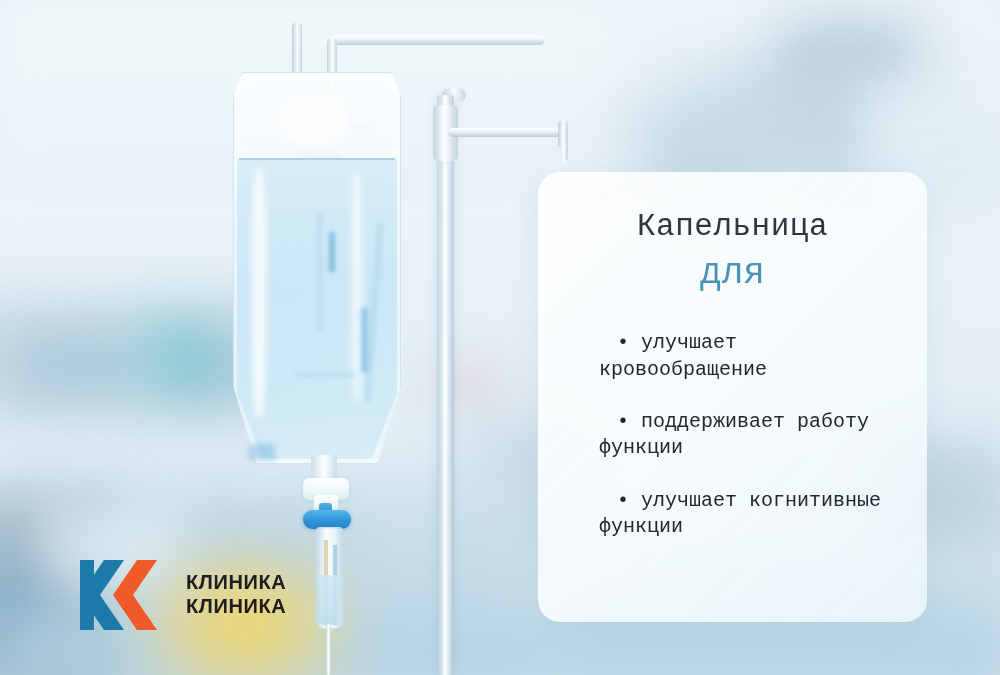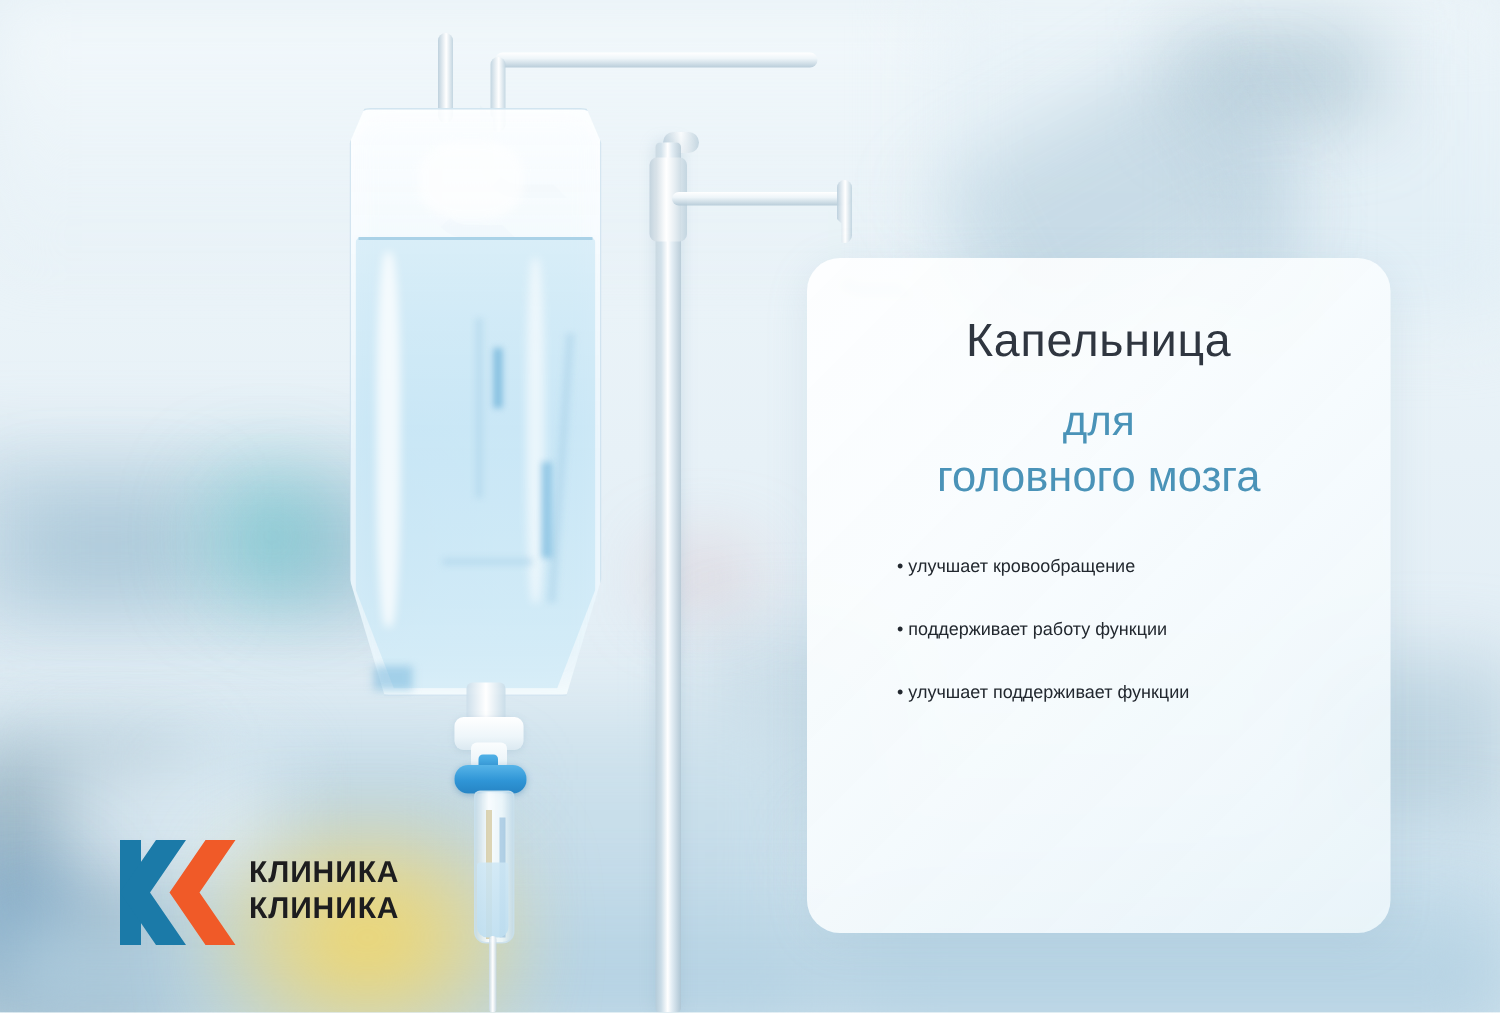--- a/index.html
+++ b/index.html
@@ -343,77 +343,79 @@
   
   .panel {
     position: absolute;
     left: 538px; top: 172px;
     width: 389px; height: 450px;
     border-radius: 22px;
     background:
       linear-gradient(135deg, rgba(255,255,255,0.90) 0%, rgba(250,253,254,0.92) 35%, rgba(244,250,253,0.90) 70%, rgba(238,247,251,0.88) 100%);
     box-shadow: 0 6px 28px rgba(132,170,195,0.18);
     backdrop-filter: blur(2px);
+    font-family: Liberation Mono, monospace;
   }
   .panel-inner {
     position: absolute;
     inset: 0;
     padding: 24px 26px 20px 26px;
     box-sizing: border-box;
   }
   .title-main {
     text-align: center;
     font-size: 31px;
     font-weight: 300;
     letter-spacing: 0.5px;
     color: #2f3640;
     line-height: 1.2;
     margin-top: 12px;
   }
   .title-sub1 {
     text-align: center;
-    font-size: 28px;
+    font-size: 36px;
     font-weight: 400;
     color: #4a93b8;
     line-height: 1.25;
-    margin-top: 18px;
+    margin-top: 6px;
   }
   .title-sub2 {
     text-align: center;
     font-size: 29px;
     font-weight: 400;
     color: #4a93b8;
     line-height: 1.25;
     margin-top: 2px;
   }
   .benefits {
     margin: 34px 0 0 0;
     padding: 0 6px 0 16px;
     list-style: none;
   }
   .benefit {
-    font-size: 12px;
+    font-size: 20px;
     font-weight: 400;
     color: #22282f;
     line-height: 1.32;
     margin-bottom: 26px;
     text-indent: 18px;
+    margin-left: 19px;
   }
   .benefit::before {
     content: "\2022\00a0";
     color: #22282f;
   }
 
   
   .logo {
     position: absolute;
     left: 78px; top: 556px;
     display: flex;
     align-items: center;
-    gap: 6px;
+    gap: 26px;
   }
   .logo-mark {
     position: relative;
     width: 82px; height: 78px;
     flex: none;
   }
   .logo-text {
     display: flex;
     flex-direction: column;
     gap: 2px;
@@ -494,25 +496,24 @@
     <div class="chamber-tube"></div>
     <div class="chamber-tube2"></div>
     <div class="chamber-fluid"></div>
     <div class="line-tube"></div>
   </div>
 
   <div class="panel">
     <div class="panel-inner">
       <div class="title-main">Капельница</div>
       <div class="title-sub1">для</div>
-      <div class="title-sub2">головного мозга</div>
       <ul class="benefits">
         <li class="benefit">улучшает кровообращение</li>
         <li class="benefit">поддерживает работу функции</li>
-        <li class="benefit">улучшает поддерживает функции</li>
+        <li class="benefit">улучшает когнитивные функции</li>
       </ul>
     </div>
   </div>
 
   <div class="logo">
     <div class="logo-mark">
       <svg width="82" height="78" viewBox="0 0 82 78" xmlns="http://www.w3.org/2000/svg">
         <rect x="2" y="4" width="14" height="70" fill="#1b7aa8"></rect>
         <polygon points="46,4 26,4 2,39 26,74 46,74 22,39" fill="#1b7aa8"></polygon>
         <polygon points="79,4 59,4 35,39 59,74 79,74 55,39" fill="#f05a28"></polygon>

